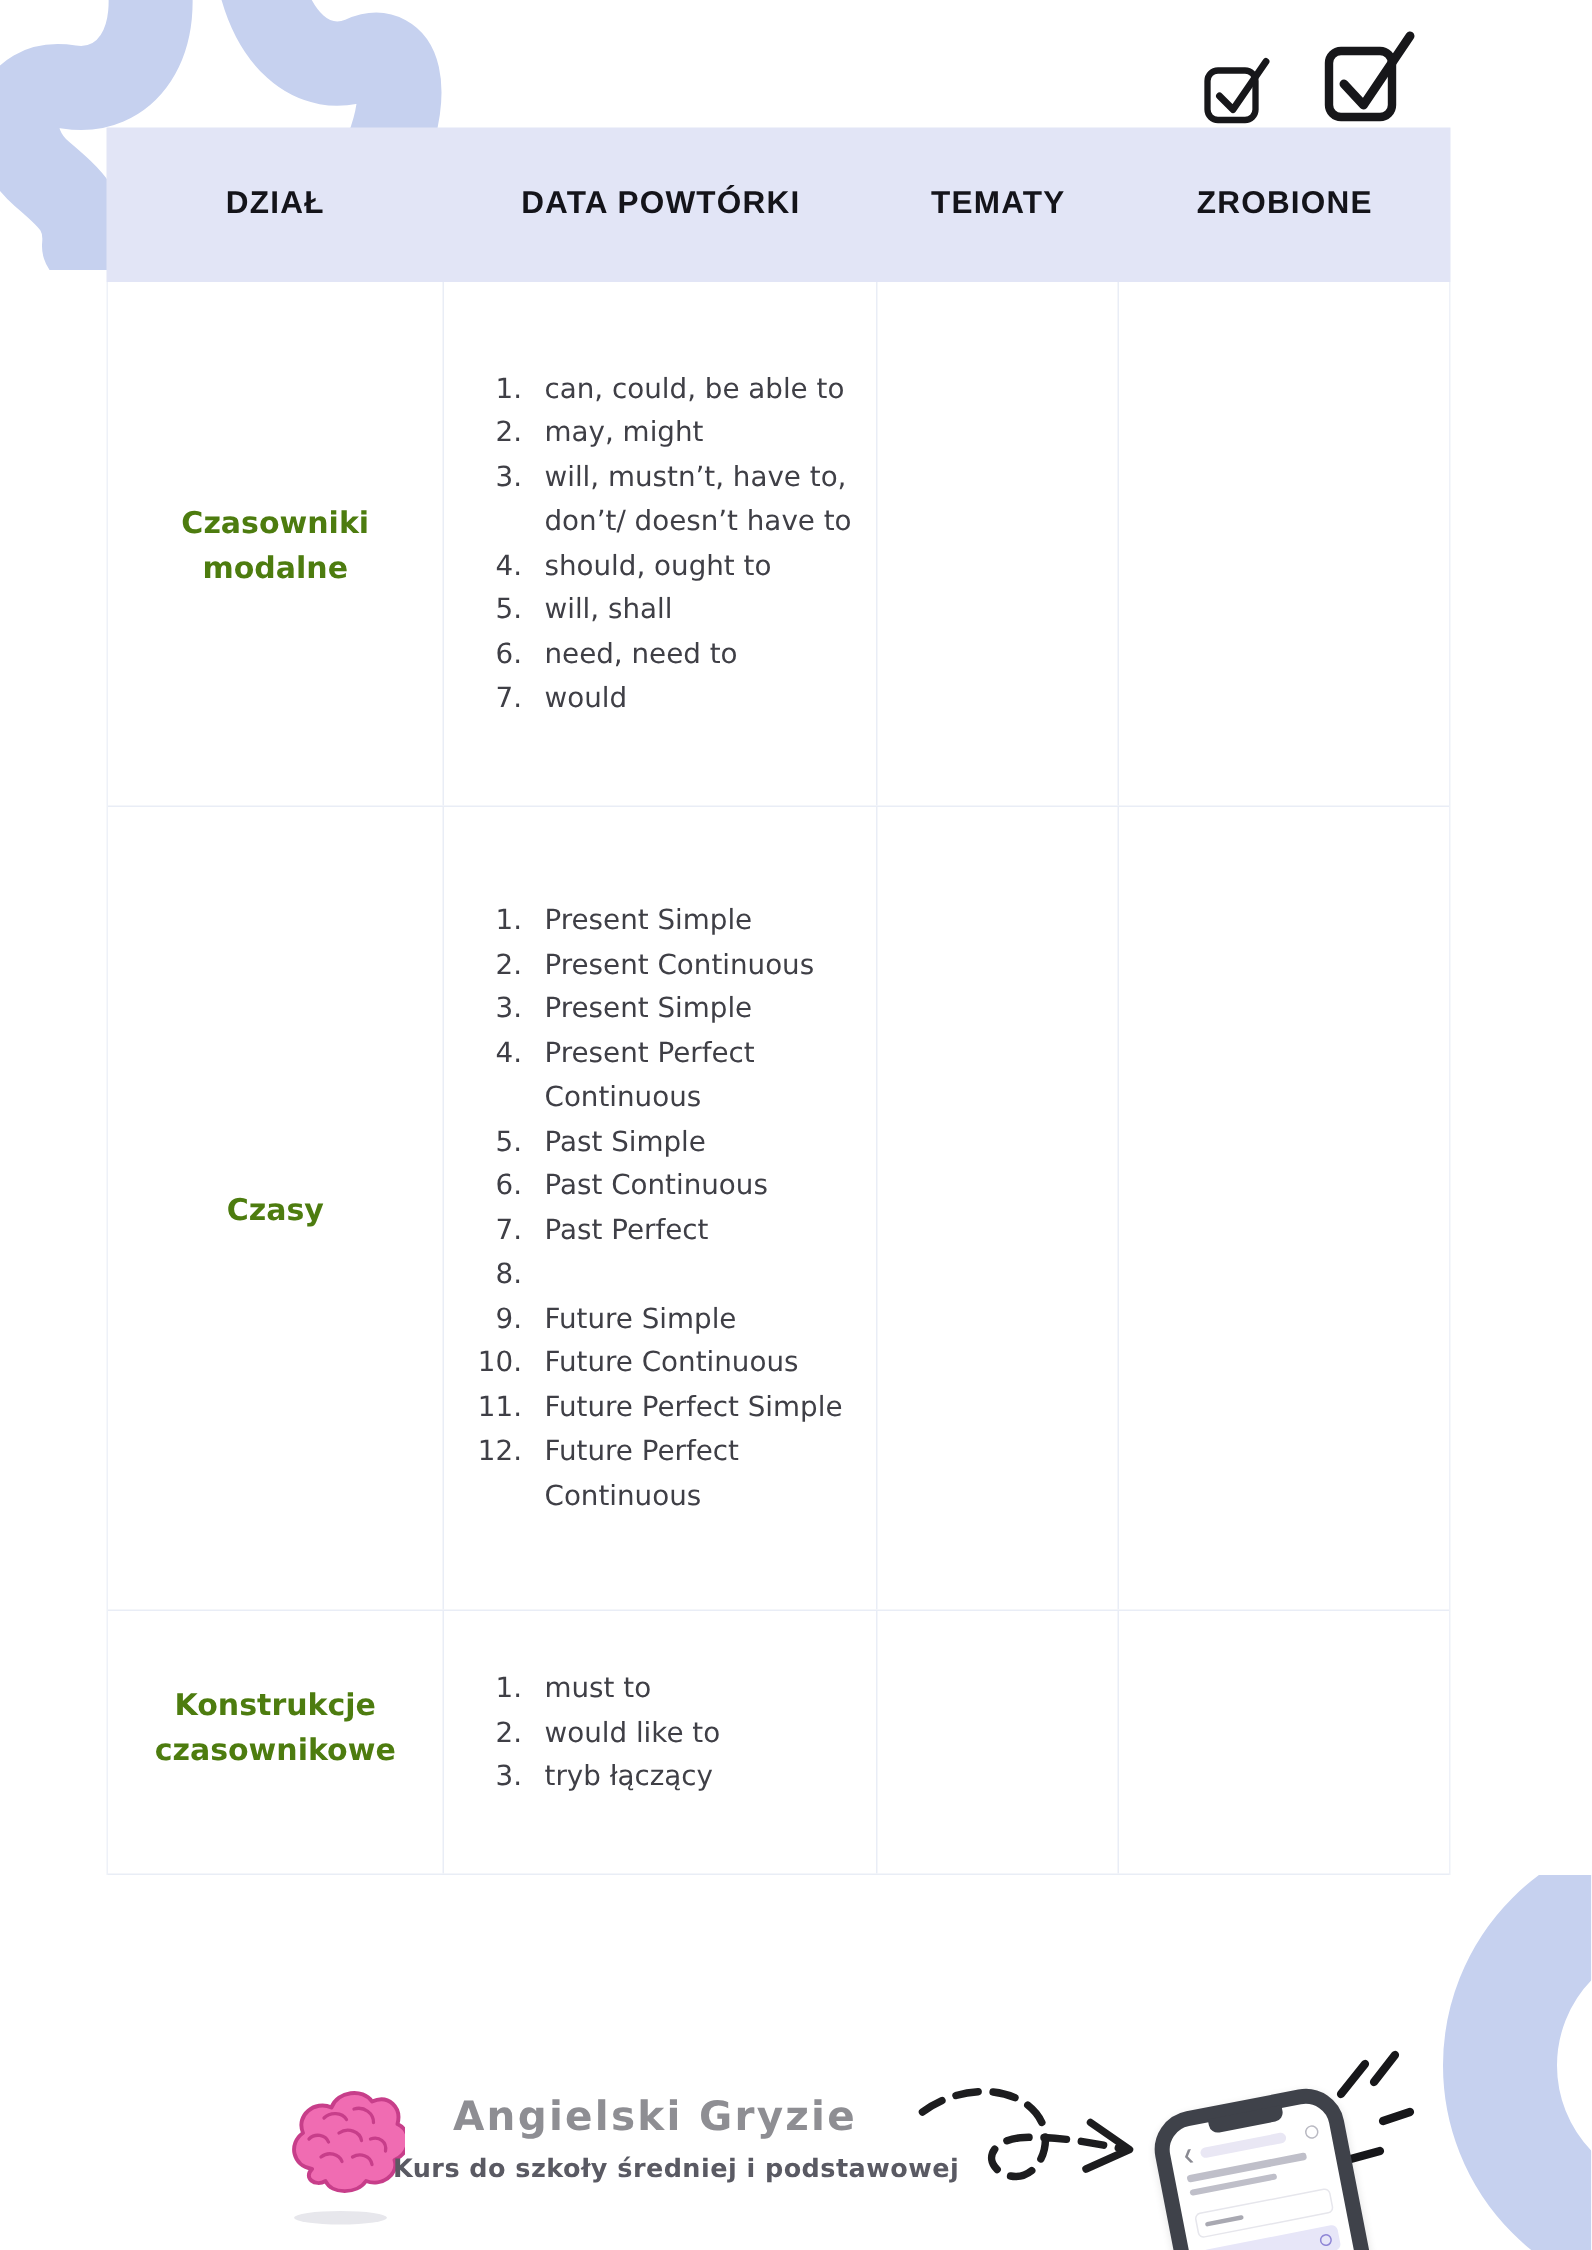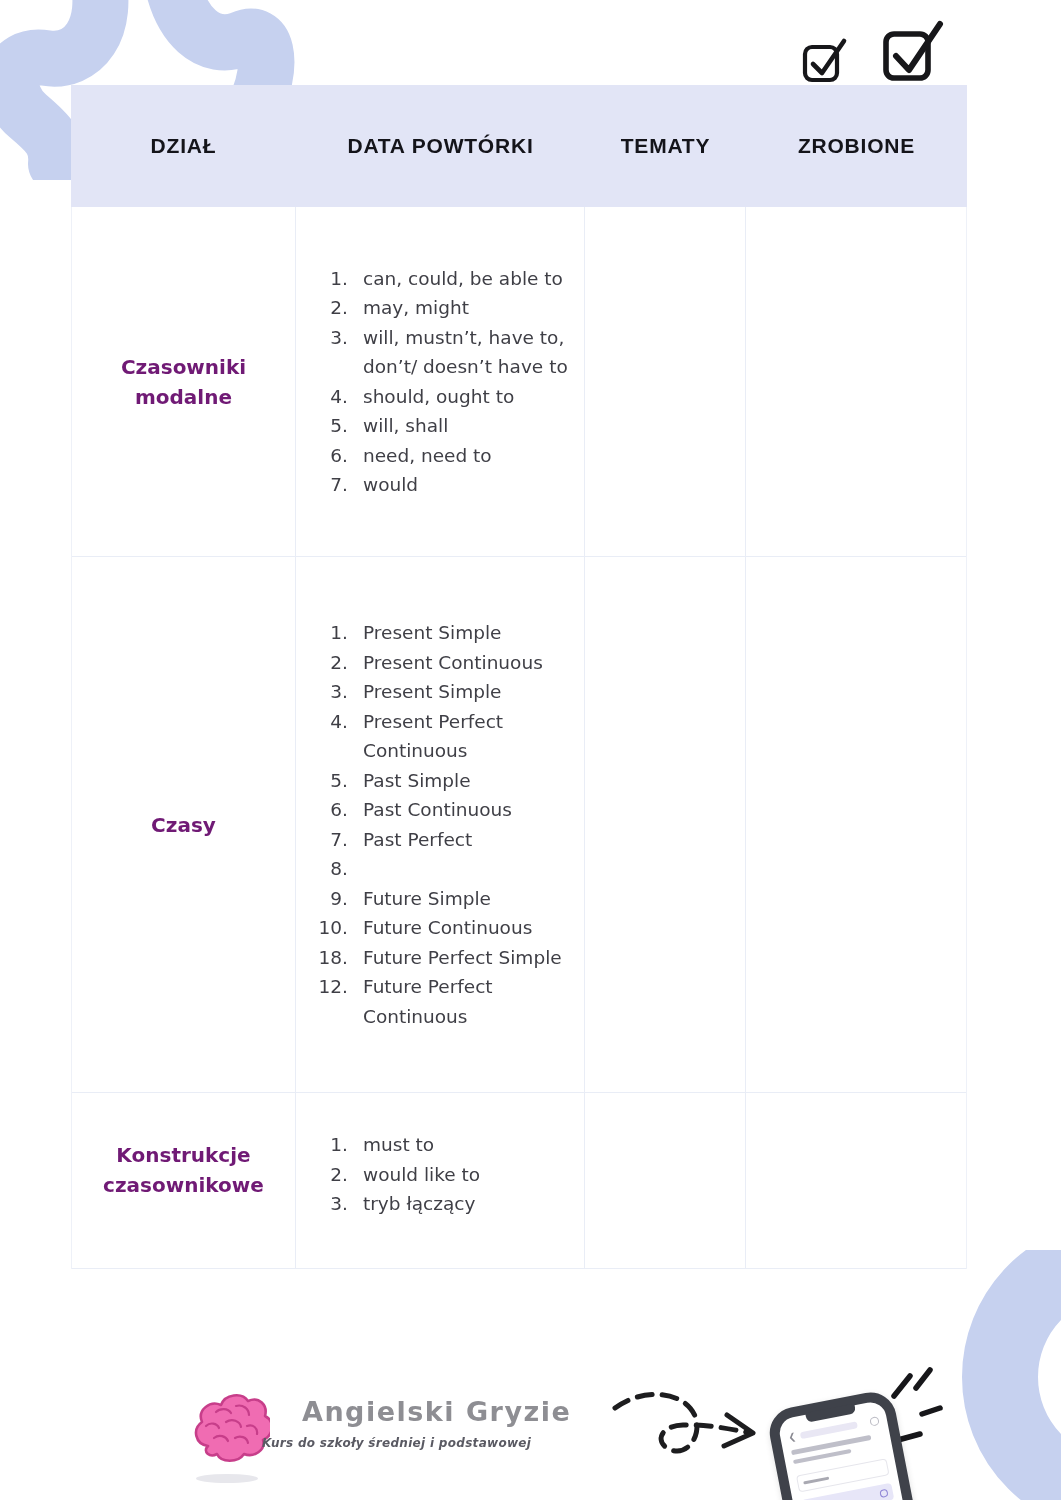--- a/index.html
+++ b/index.html
@@ -10,50 +10,50 @@
     font-family:"Liberation Sans", sans-serif; color:#3c3c43;
   }
   
   .blob-tl { position:absolute; left:0; top:0; z-index:0; }
   .ring-br { position:absolute; right:0; bottom:0; z-index:0; }
   .checkboxes { position:absolute; left:800px; top:14px; width:180px; height:70px; z-index:2; display:flex; align-items:flex-end; gap:28px; }
   
   .table-wrap { position:absolute; left:71px; top:85px; width:896px; z-index:1; }
   .thead {
     display:grid; grid-template-columns:225px 289px 161px 221px;
-    background:#e2e5f6; height:122px; align-items:center;
+    background:#e2e5f6; height:103px; align-items:center;
   }
   .th {
     text-align:center; font-weight:bold; font-size:21px; letter-spacing:0.8px;
     color:#14141a; line-height:1.55;
   }
   .tbody { background:#ffffff; border-left:1px solid #eef1f8; border-right:1px solid #eef1f8; }
   .trow { display:grid; grid-template-columns:224px 289px 161px 220px; border-bottom:1px solid #e9edf6; }
   .r1 { height:350px; }
   .r2 { height:536px; }
   .r3 { height:176px; }
   .cell { border-right:1px solid #e9edf6; }
   .cell:last-child { border-right:none; }
   .dzial {
     display:flex; align-items:center; justify-content:center; text-align:center;
     font-family:"DejaVu Sans", sans-serif; font-weight:bold; font-size:20px;
-    line-height:30px; color:#701a75; padding:0 18px;
+    line-height:30px; color:#4d7c0f; padding:0 18px;
   }
   .tematy { display:flex; flex-direction:column; justify-content:center; padding:10px 0; }
   .topic-item { display:flex; font-family:"DejaVu Sans", sans-serif; font-size:18.5px; line-height:29.5px; color:#3f3f46; }
   .topic-item .num { width:52px; min-width:52px; text-align:right; }
   .topic-item .txt { margin-left:15px; width:210px; }
   .r3 .tematy, .r3 .dzial { padding-bottom:22px; }
   
   .footer { position:absolute; left:0; top:1380px; width:1061px; height:120px; z-index:1; }
   .brain-wrap { position:absolute; left:186px; top:8px; width:84px; height:96px; }
   .brain-shadow { position:absolute; left:10px; top:86px; width:62px; height:9px; border-radius:50%; background:#e7e7ec; }
   .brand-block { position:absolute; left:262px; top:16px; }
   .brand-name { font-weight:bold; font-size:27px; letter-spacing:1.5px; color:#8e8e93; font-family:"DejaVu Sans", sans-serif;margin-left:40px; }
-  .brand-tagline { margin-top:9px; font-weight:bold; font-size:12px; letter-spacing:0.3px; color:#5a5a63; font-family:"DejaVu Sans", sans-serif;font-style:italic; }
+  .brand-tagline { margin-top:9px; font-weight:bold; font-size:17px; letter-spacing:0.3px; color:#5a5a63; font-family:"DejaVu Sans", sans-serif; }
   .arrow-wrap { position:absolute; left:605px; top:4px; }
   .burst-wrap { position:absolute; left:882px; top:-18px; }
   
   .phone {
     position:absolute; left:788px; top:1398px; width:128px; height:250px; z-index:1;
     border:10px solid #3f424a; border-radius:26px; background:#ffffff;
     transform:rotate(-11deg); box-shadow:0 2px 6px rgba(0,0,0,0.12);
   }
   .notch { position:absolute; left:50%; top:-2px; transform:translateX(-50%); width:50px; height:10px; background:#3f424a; border-radius:0 0 6px 6px; }
   .screen { padding:14px 8px 0 8px; }
@@ -197,21 +197,21 @@
               <span class="num">9.</span>
               <span class="txt">Future Simple</span>
             </div>
 
             <div class="topic-item">
               <span class="num">10.</span>
               <span class="txt">Future Continuous</span>
             </div>
 
             <div class="topic-item">
-              <span class="num">18.</span>
+              <span class="num">11.</span>
               <span class="txt">Future Perfect Simple</span>
             </div>
 
             <div class="topic-item">
               <span class="num">12.</span>
               <span class="txt">Future Perfect Continuous</span>
             </div>
           </div>
         <div class="cell"></div>
         <div class="cell"></div>

